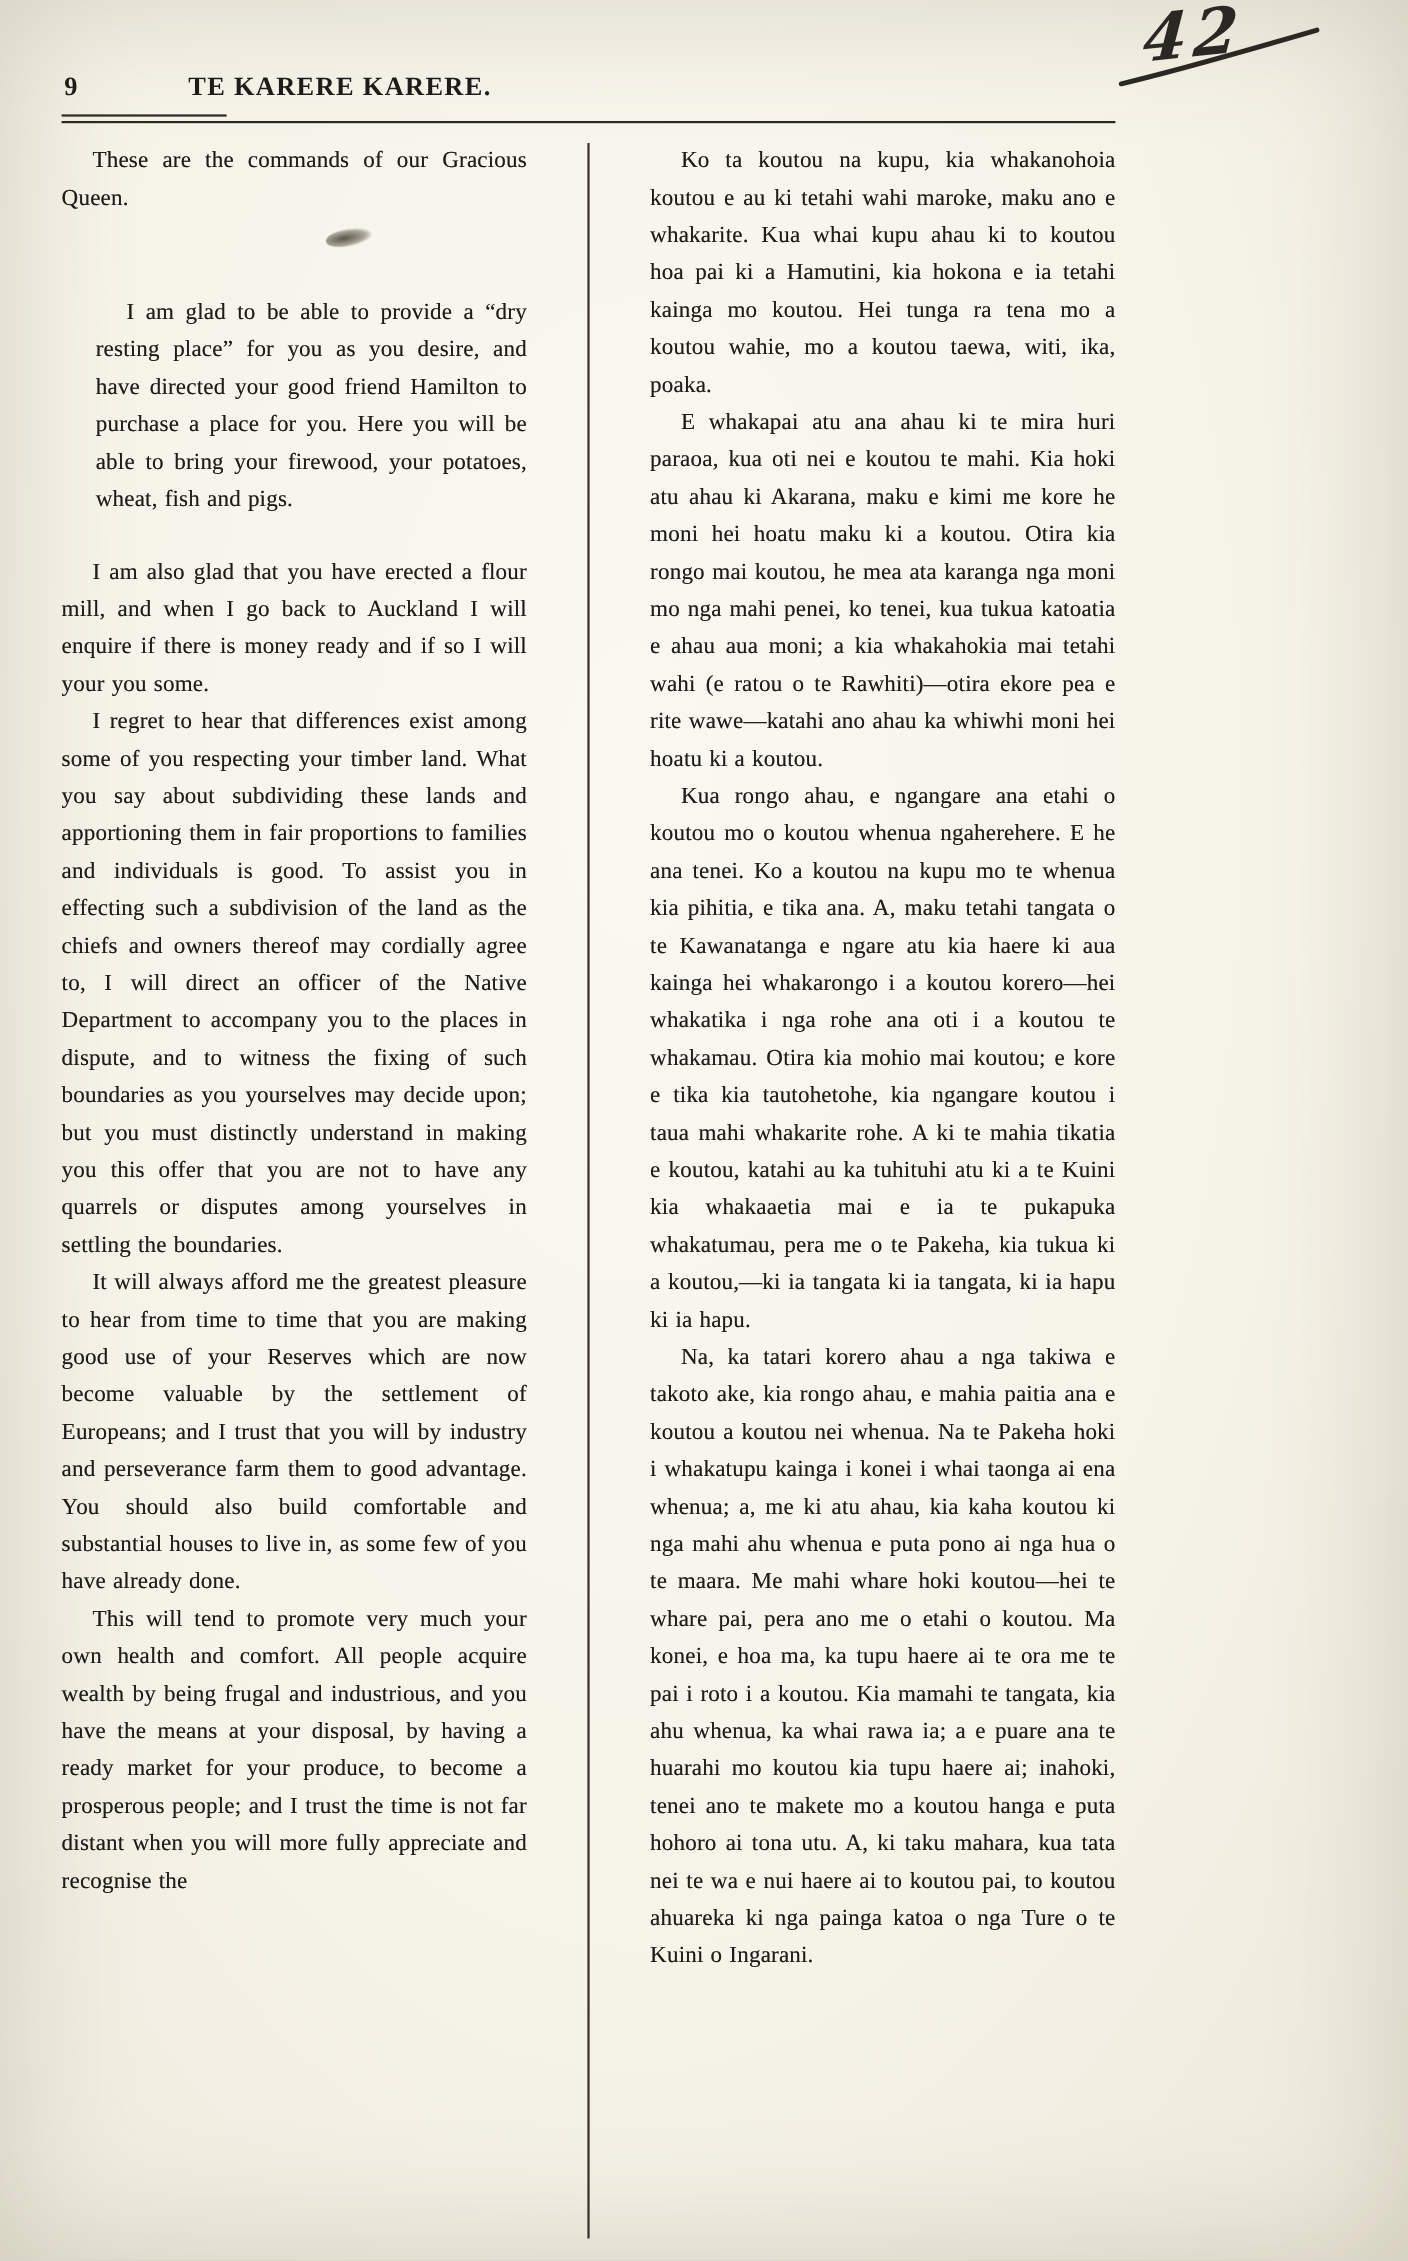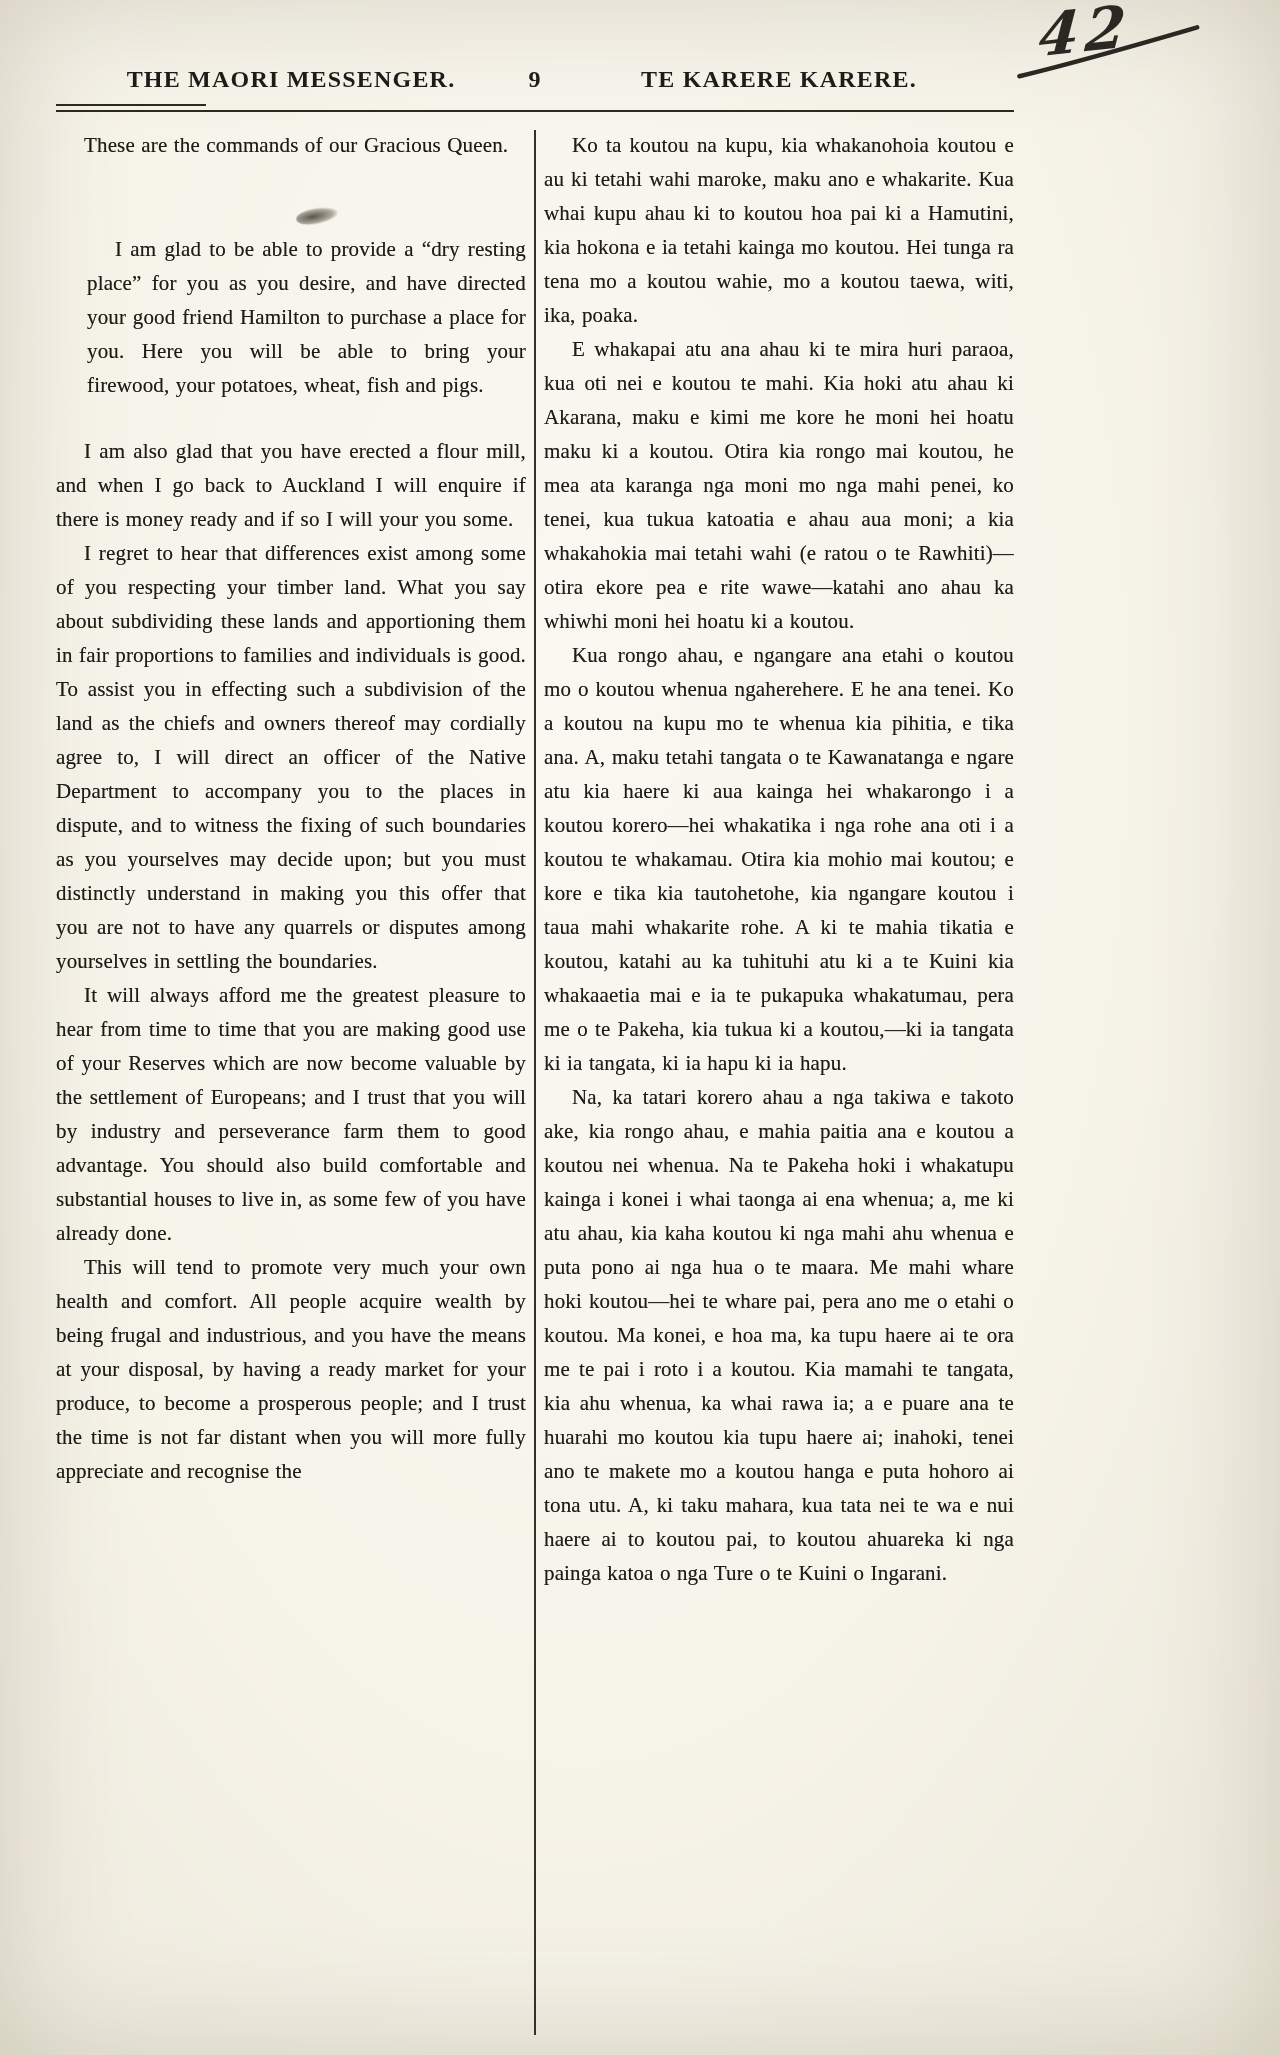--- a/index.html
+++ b/index.html
@@ -37,20 +37,21 @@
     position: absolute;
     top: -8px; left: 0; width: 150px;
     border-top: 2px solid #2c2923;
   }
   
   .columns {
     position: absolute;
     top: 128px; left: 56px; width: 958px;
     display: flex;
     align-items: stretch;
+    gap: 47px;
   }
   .col {
     width: 470px;
     font-size: 21px;
     line-height: 34px;
     text-align: justify;
     letter-spacing: 0.15px;
     word-spacing: 1px;
     text-shadow: 0 0 0.5px rgba(30,28,24,0.55);
   }
@@ -99,21 +100,20 @@
 <div class="page">
 
   <div class="hw-note">
     <span class="hw-text">42</span>
     <svg class="hw-flourish" width="190" height="50" viewBox="0 0 190 50">
       <path d="M4 38 C 50 32, 120 20, 186 8" fill="none" stroke="#2b2722" stroke-width="4.5" stroke-linecap="round"></path>
     </svg>
   </div>
 
   <header class="masthead">
-    <div class="mast-left">THE MAORI MESSENGER.</div>
     <div class="mast-page">9</div>
     <div class="mast-right">TE KARERE KARERE.</div>
   </header>
   <div class="rule"></div>
 
   <div class="smudge"></div>
 
   <main class="columns">
 
     <section class="col col-left">

